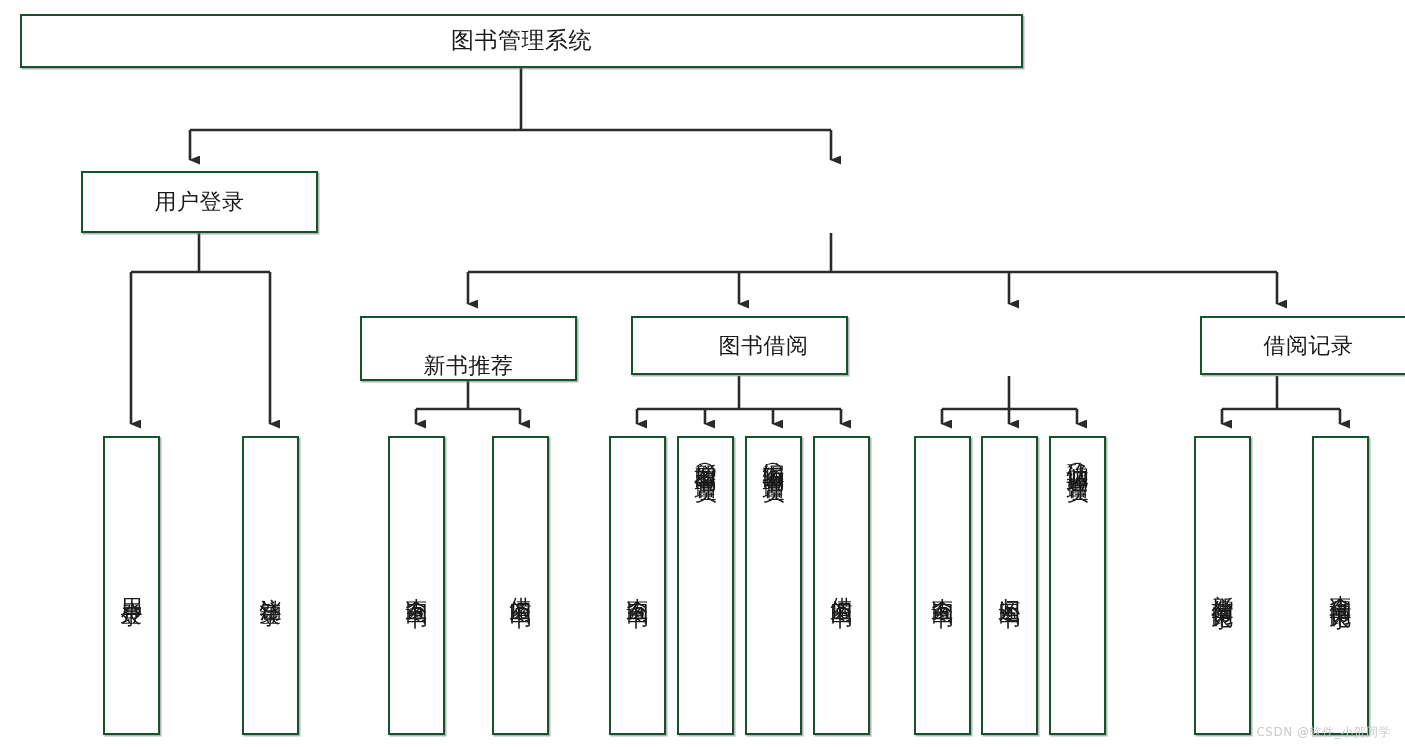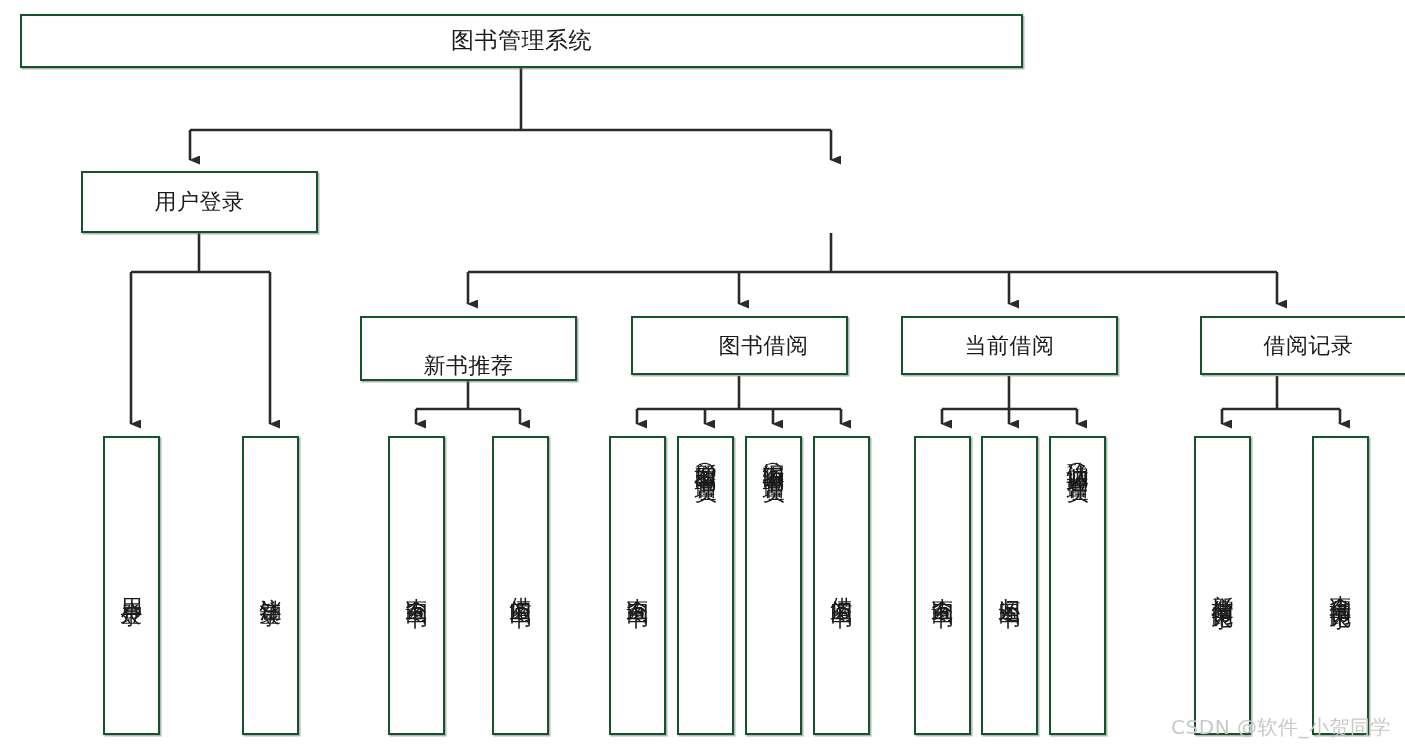--- a/index.html
+++ b/index.html
@@ -66,21 +66,21 @@
     white-space: nowrap;
   }
   .node.vertical.centered {
     align-items: center;
     padding-top: 0;
   }
   #watermark {
     position: absolute;
     right: 14px;
     bottom: 6px;
-    font-size: 20px;
+    font-size: 12px;
     color: #c9c9c9;
     letter-spacing: 0.5px;
     user-select: none;
     white-space: nowrap;
   }
 </style>
 </head>
 <body>
 
 <div id="diagram-root">
@@ -148,23 +148,20 @@
 
 
   <div class="node horizontal" style="left:360px; top:316px; width:217px; height:65px;align-items:flex-end;">
     <span class="node-label">新书推荐</span>
   </div>
 
   <div class="node horizontal" style="left:631px; top:316px; width:217px; height:59px;padding-left:48px;">
     <span class="node-label">图书借阅</span>
   </div>
 
-  <div class="node horizontal" style="left:901px; top:316px; width:217px; height:59px;">
-    <span class="node-label">当前借阅</span>
-  </div>
 
   <div class="node horizontal" style="left:1169px; top:316px; width:217px; height:59px;margin-left:31px;">
     <span class="node-label">借阅记录</span>
   </div>
 
   <div class="node vertical centered" style="left:103px; top:436px; width:57px; height:299px;">
     <span class="node-label">用户登录</span>
   </div>
 
   <div class="node vertical centered" style="left:242px; top:436px; width:57px; height:299px;">

